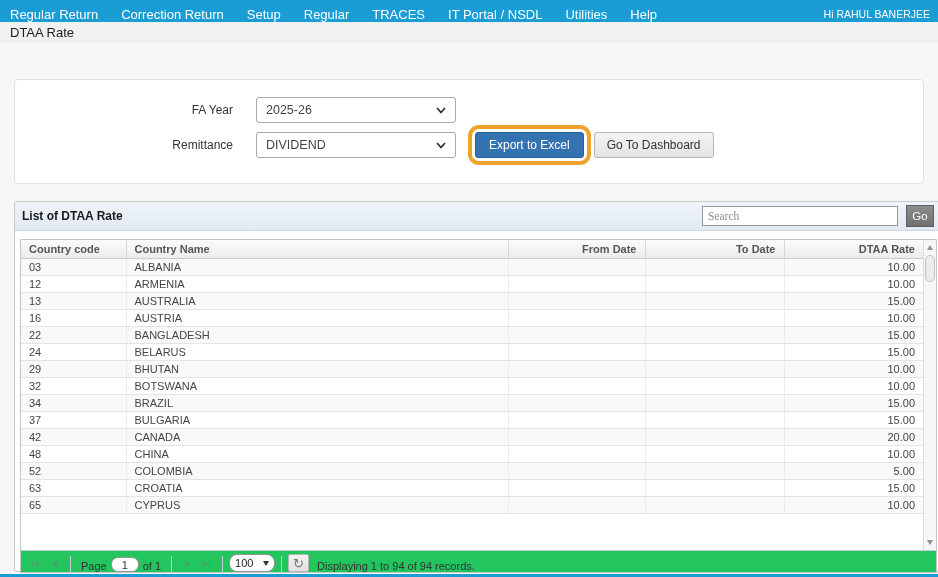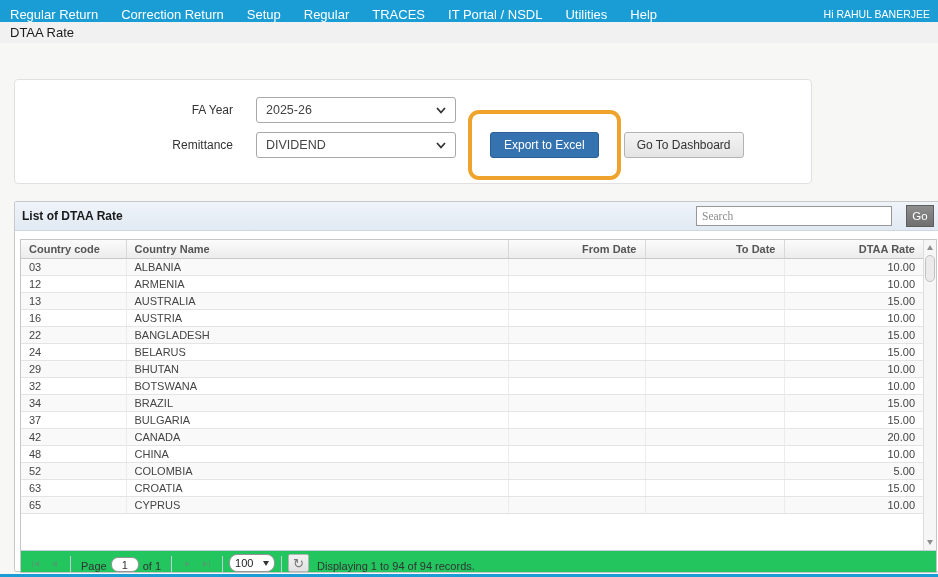--- a/index.html
+++ b/index.html
@@ -21,38 +21,38 @@
   .nav-user { margin-left:auto; padding-right:8px; font-size:10.5px; font-weight:normal; white-space:nowrap; }
 
   
   .breadcrumb {
     position:absolute; top:22px; left:0; width:938px; height:21px;
     background:#f1f1f1; color:#1c1c1c; font-size:13px; line-height:21px; padding-left:10px;
   }
 
   
   .form-card {
-    position:absolute; left:14px; top:79px; width:798px; height:105px;
+    position:absolute; left:14px; top:79px; width:910px; height:105px;
     background:#fff; border:1px solid #e3e1e0; border-radius:4px;
   }
   .form-row { position:absolute; left:0; display:flex; align-items:center; height:26px; }
   .form-row.r1 { top:17px; }
   .form-row.r2 { top:52px; }
   .form-label { width:218px; text-align:right; font-size:12px; color:#333; }
   .select-box {
     margin-left:23px; width:200px; height:26px; background:#fff;
     border:1px solid #a8a8a8; border-radius:3px; padding:0 9px;
     display:flex; align-items:center; justify-content:space-between;
     font-size:12.5px; color:#444; cursor:pointer;
   }
   .chev { width:10px; height:7px; flex:0 0 auto; }
   .chev polyline { fill:none; stroke:#333; stroke-width:1.8; }
   .highlight-ring {
     display:inline-block; margin-left:12px;
-    border:4px solid #efa32c; border-radius:11px; padding:18px;
+    border:4px solid #efa32c; border-radius:11px; padding:3px;
   }
   .btn-primary {
     display:block; height:26px; padding:0 13px;
     background:#3572b0; border:1px solid #2b5f96; border-radius:3px;
     color:#fff; font-size:12px; cursor:pointer;
     font-family:"Liberation Sans","DejaVu Sans",sans-serif;
   }
   .btn-default {
     margin-left:3px; height:26px; padding:0 12px;
     background:linear-gradient(#f4f4f4,#e4e4e4); border:1px solid #b3b3b3; border-radius:3px;
@@ -72,21 +72,21 @@
     display:flex; align-items:center; padding:0 7px;
   }
   .list-title { font-size:12px; font-weight:bold; color:#1a1a1a; }
   .search-input {
     margin-left:auto; width:196px; height:20px;
     border:1px solid #979797; font-size:11.5px; padding:0 5px; color:#333;
     font-family:Liberation Serif, serif;
   }
   .search-input::placeholder { color:#8d8d8d; }
   .go-btn {
-    margin-left:14px; width:28px; height:22px; flex:0 0 auto;
+    margin-left:8px; width:28px; height:22px; flex:0 0 auto;
     background:linear-gradient(#8e8e8e,#6f6f6f); border:1px solid #5e5e5e;
     color:#fff; font-size:11.5px; cursor:pointer;
     font-family:"Liberation Sans","DejaVu Sans",sans-serif;
   }
 
   
   .grid {
     position:absolute; left:5px; top:37px; width:917px; height:334px;
     border:1px solid #c6c6c6; background:#fff;
   }

